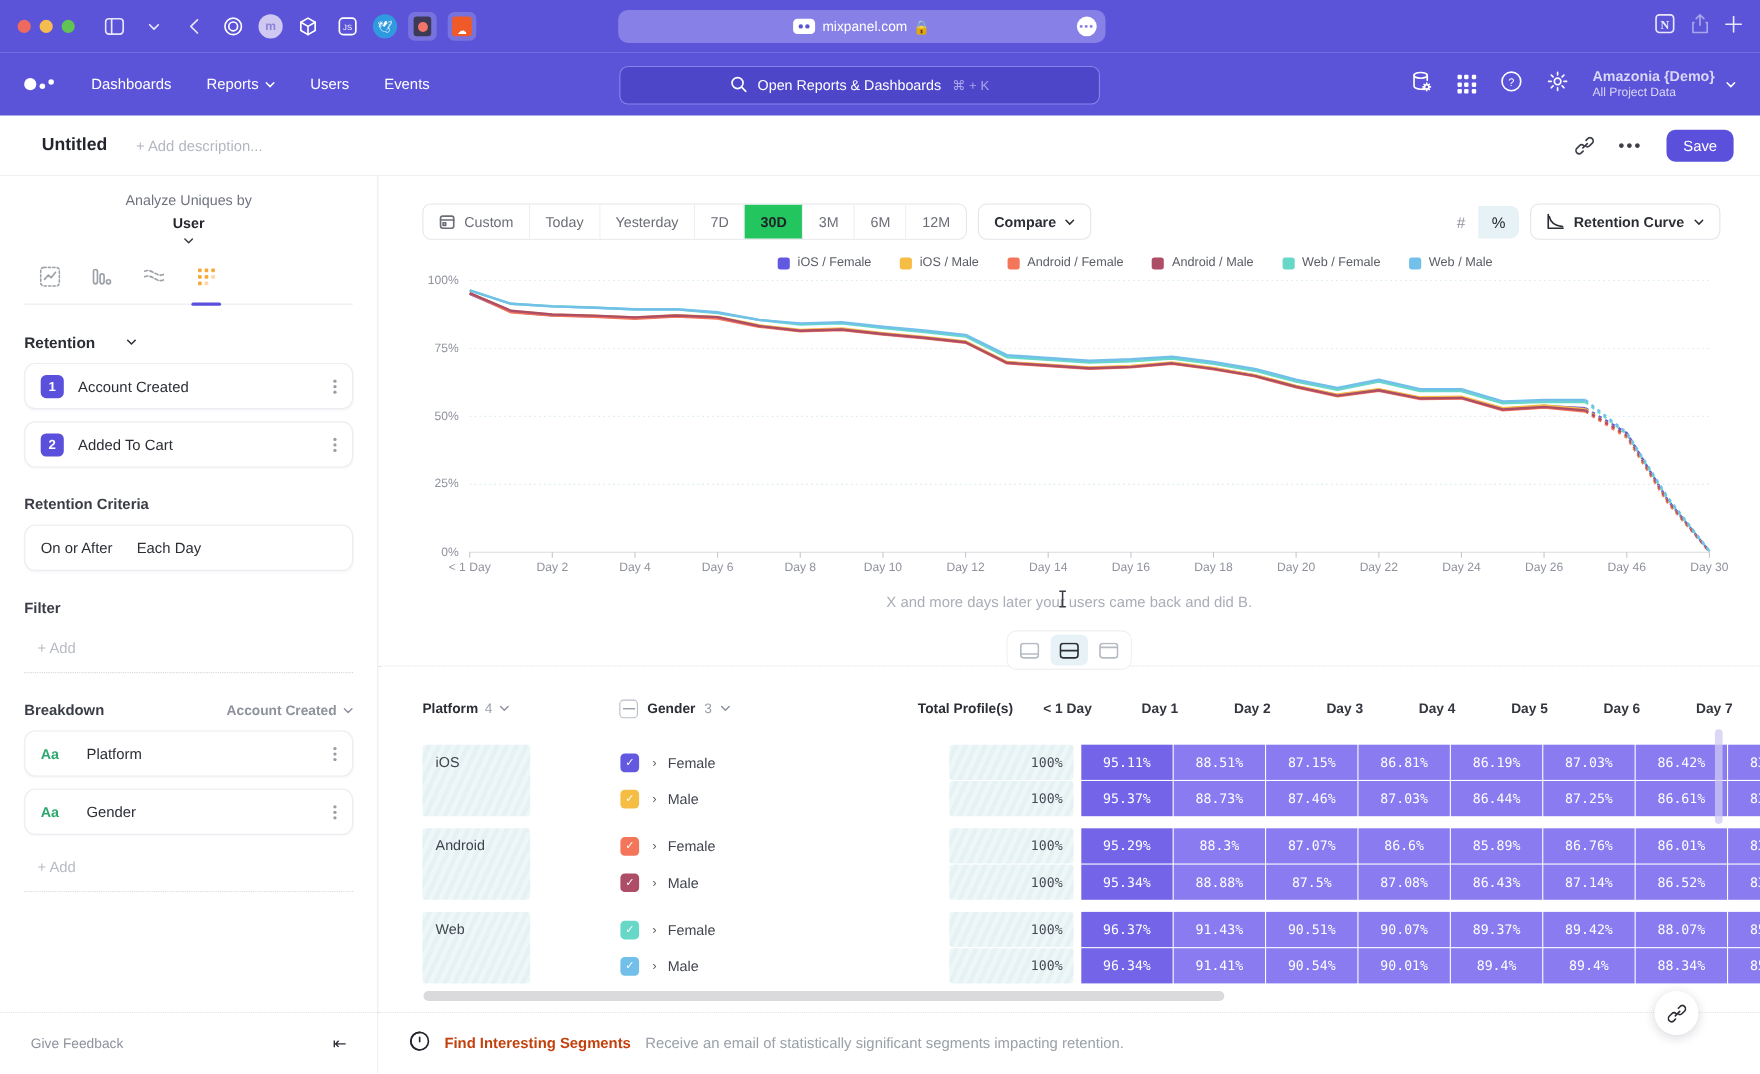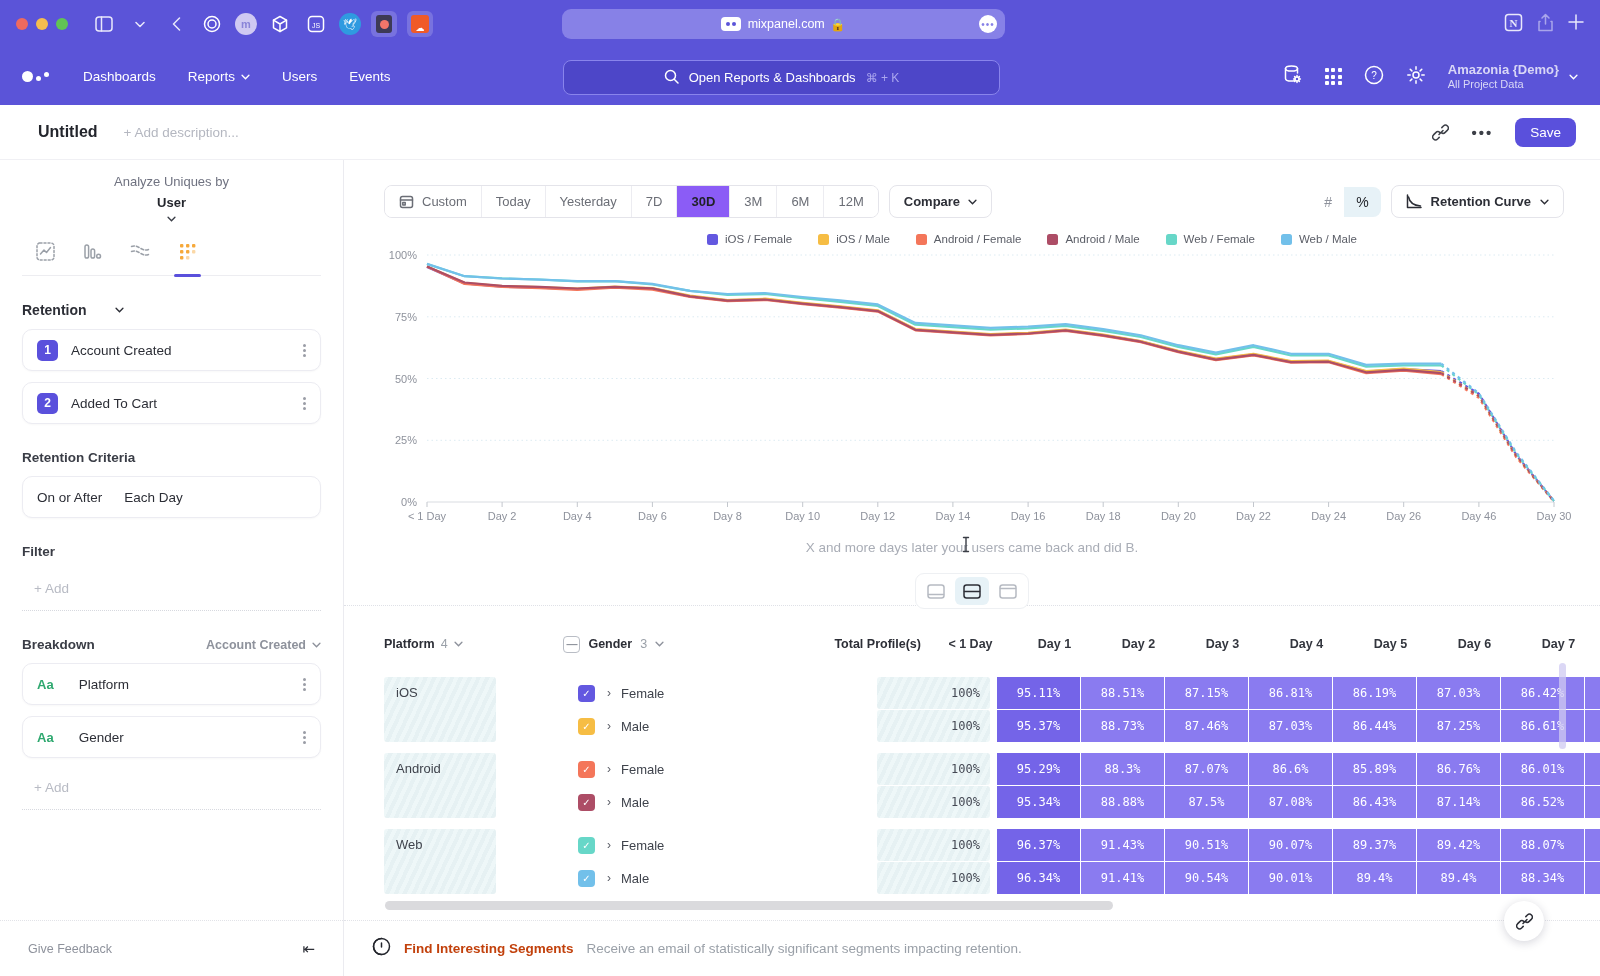--- a/index.html
+++ b/index.html
@@ -75,21 +75,21 @@
   .bd-row { display:flex; align-items:flex-end; }
   .bd-scope { margin-left:auto; font-size:12.5px; color:#8e929c; display:flex; align-items:center; gap:6px; }
   .side-bottom { position:absolute; left:0; right:0; bottom:0; height:56px; border-top:1px dotted #e2e3e8; display:flex; align-items:center; padding:0 28px; color:#8e929c; font-size:12.5px; }
   .collapse { margin-left:auto; color:#2c2e36; font-size:15px; }
 
   
   .controls { margin:25px 36px 0 40px; display:flex; align-items:center; flex:none; }
   .seg { display:flex; border:1px solid #e4e4ea; border-radius:8px; overflow:hidden; background:#fff; }
   .seg button { border:none; background:#fff; font-family:inherit; font-size:13px; color:#6b6e76; padding:8px 14px; border-right:1px solid #ececf1; display:flex; align-items:center; gap:8px; }
   .seg button:last-child { border-right:none; }
-  .seg button.selected { background:#8b5cf6; color:#1f2126; font-weight:700; }
+  .seg button.selected { background:#22c55e; color:#1f2126; font-weight:700; }
   .compare { margin-left:10px; border:1px solid #e4e4ea; border-radius:8px; background:#fff; font-family:inherit; font-size:13px; font-weight:600; color:#2c2e36; padding:8px 14px; display:flex; align-items:center; gap:8px; }
   .ctl-right { margin-left:auto; display:flex; align-items:center; gap:10px; }
   .toggle2 { display:flex; border-radius:8px; overflow:hidden; }
   .toggle2 button { border:none; background:#fff; font-family:inherit; font-size:14px; color:#8e929c; padding:7px 12px; }
   .toggle2 button.selected { background:#e7f2f7; color:#1f2126; }
   .charttype { border:1px solid #e4e4ea; border-radius:8px; background:#fff; font-family:inherit; font-size:13px; font-weight:600; color:#2c2e36; padding:8px 14px; display:flex; align-items:center; gap:9px; }
 
   
   .legend { margin-top:15px; display:flex; justify-content:center; gap:26px; flex:none; padding-left:120px; }
   .lg-item { display:flex; align-items:center; gap:7px; font-size:11.5px; color:#5a5d66; }
@@ -117,21 +117,21 @@
   .thead { display:flex; align-items:center; height:44px; margin-top:3px; font-size:12.5px; }
   .th-platform { width:112px; display:flex; align-items:center; gap:6px; font-weight:700; color:#2c2e36; }
   .th-count { color:#9aa0a8; font-weight:400; }
   .th-gender { width:290px; margin-left:82px; display:flex; align-items:center; gap:8px; font-weight:700; color:#2c2e36; }
   .cb-ind { width:17px; height:17px; border:1.5px solid #b9bdc5; border-radius:4px; display:flex; align-items:center; justify-content:center; color:#8e929c; font-size:11px; background:#fff; }
   .th-total { width:113px; text-align:right; font-weight:700; color:#2c2e36; margin-left:7px; }
   .th-day { width:83px; margin-left:1px; text-align:center; font-weight:700; color:#33363e; }
   .th-days { display:flex; margin-left:7px; }
   .hatch { background:repeating-linear-gradient(115deg,#eef7f8 0 4px,#e6f1f3 4px 8px); border-radius:3px; }
   .tgroup { display:flex; margin-top:11px; }
-  .g-platform { width:112px; flex:none; align-self:stretch; padding:8px 12px; font-size:13px; color:#3f434c; }
+  .g-platform { width:98px; flex:none; align-self:stretch; padding:8px 12px; font-size:13px; color:#3f434c; }
   .g-rows { flex:1; display:flex; flex-direction:column; gap:1px; }
   .trow { display:flex; align-items:center; height:32px; }
   .row-cb { width:17px; height:17px; border-radius:4px; margin-left:82px; display:flex; align-items:center; justify-content:center; color:#fff; font-size:10px; }
   .row-exp { margin-left:12px; color:#5a5d66; font-size:12px; }
   .row-gender { margin-left:10px; font-size:13px; color:#3f434c; width:249px; }
   .row-total { width:113px; height:32px; margin-left:7px; display:flex; align-items:center; justify-content:flex-end; padding-right:10px; font-family:"DejaVu Sans Mono", monospace; font-size:12px; color:#454954; }
   .cells { display:flex; margin-left:7px; }
   .cell { width:83px; height:32px; margin-left:1px; display:flex; align-items:center; justify-content:center; font-family:"DejaVu Sans Mono", monospace; font-size:12px; color:#fff; background:#8a7bf0; }
   .cell.first { background:#7464e8; margin-left:0; }
   .hscroll { position:absolute; left:41px; bottom:10px; width:728px; height:9px; background:#dadadd; border-radius:5px; }

